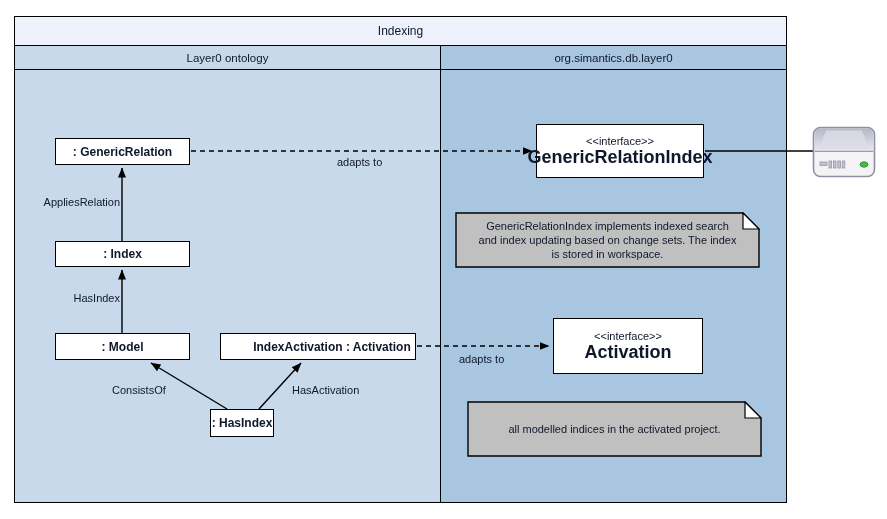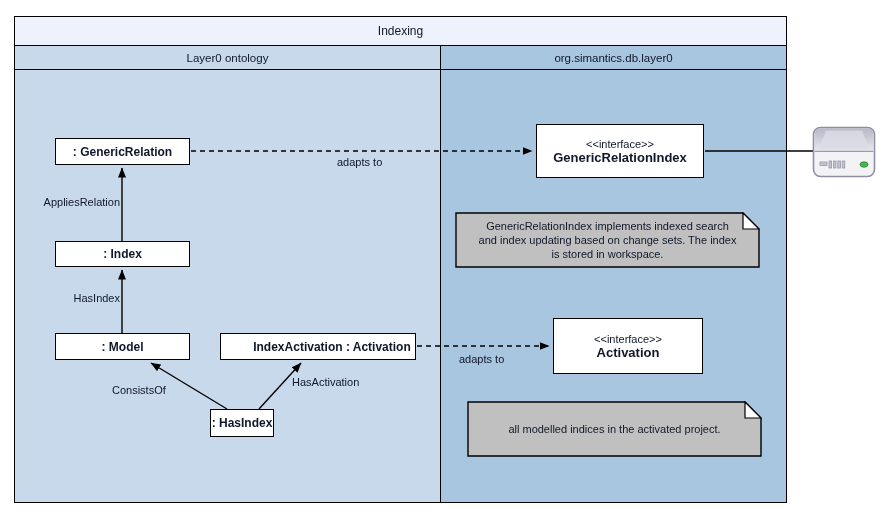--- a/index.html
+++ b/index.html
@@ -35,21 +35,21 @@
   .node{
     position:absolute;background:var(--node-bg);border:1.4px solid #000;
     display:flex;align-items:center;justify-content:center;
     font-weight:bold;font-size:12px;white-space:nowrap;
   }
   .iface{
     position:absolute;background:var(--node-bg);border:1.4px solid #000;
     display:flex;flex-direction:column;align-items:center;justify-content:center;
   }
   .iface .stereo{font-size:11px;font-weight:normal;}
-  .iface .iname{font-size:13px;font-weight:bold;}
+  .iface .iname{font-size:18px;font-weight:bold;}
   .edge-label{position:absolute;font-size:11px;white-space:nowrap;}
   .edge-label.ralign{text-align:right;}
   .note{position:absolute;}
   .note svg{position:absolute;left:0;top:0;}
   .note .note-text{
     position:absolute;left:0;top:0;width:100%;height:100%;
     display:flex;flex-direction:column;align-items:center;justify-content:center;
     font-size:11px;line-height:14px;text-align:center;
   }
   .disk-icon{position:absolute;left:812px;top:123px;}
@@ -97,21 +97,21 @@
     <div class="iname">GenericRelationIndex</div>
   </div>
   <div class="iface" style="left:553px;top:318px;width:150px;height:56px;">
     <div class="stereo">&lt;&lt;interface&gt;&gt;</div>
     <div class="iname">Activation</div>
   </div>
 
   <div class="edge-label ralign" style="left:30px;top:196px;width:90px;">AppliesRelation</div>
   <div class="edge-label ralign" style="left:50px;top:292px;width:70px;">HasIndex</div>
   <div class="edge-label" style="left:112px;top:384px;">ConsistsOf</div>
-  <div class="edge-label" style="left:292px;top:376px;">HasActivation</div>
+  <div class="edge-label" style="left:292px;top:384px;">HasActivation</div>
   <div class="edge-label" style="left:337px;top:156px;">adapts to</div>
   <div class="edge-label" style="left:459px;top:353px;">adapts to</div>
 
   <div class="note" style="left:455px;top:212px;width:305px;height:56px;">
     <svg width="305" height="56">
       <path d="M1,1 H288 L304,17 V55 H1 Z" fill="var(--note-bg)" stroke="#000" stroke-width="1.4"></path>
       <path d="M288,1 V17 H304 Z" fill="var(--note-fold)" stroke="#000" stroke-width="1.2"></path>
     </svg>
     <div class="note-text">
       <span>GenericRelationIndex implements indexed search</span>

